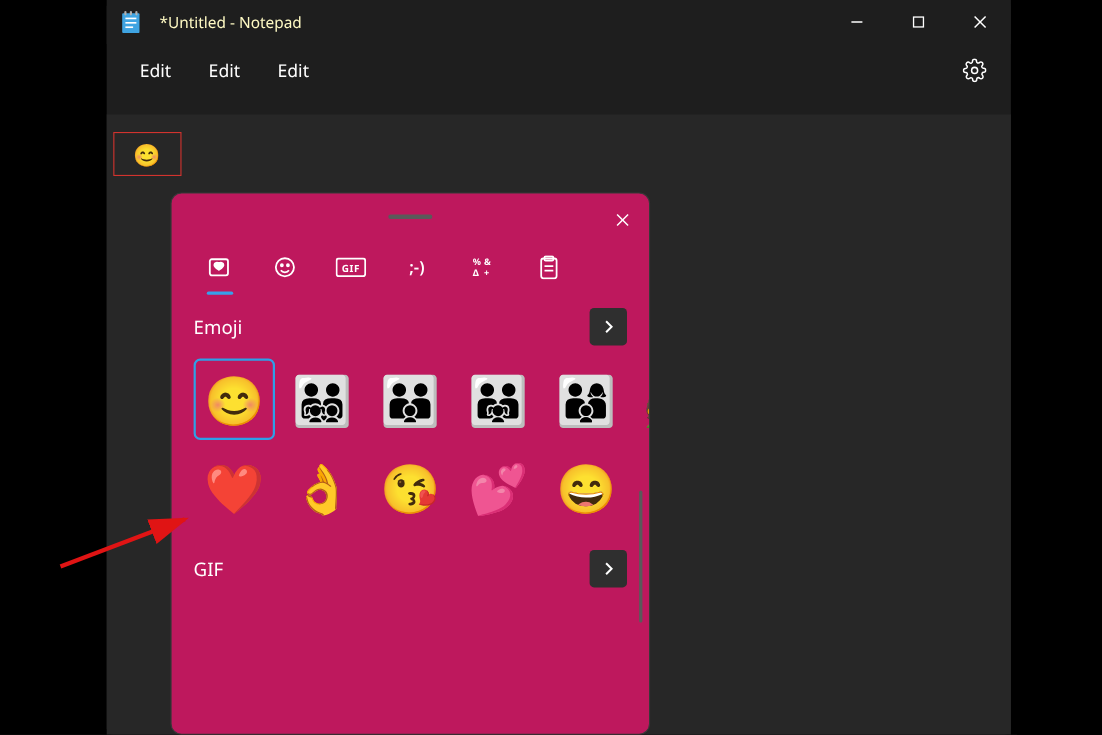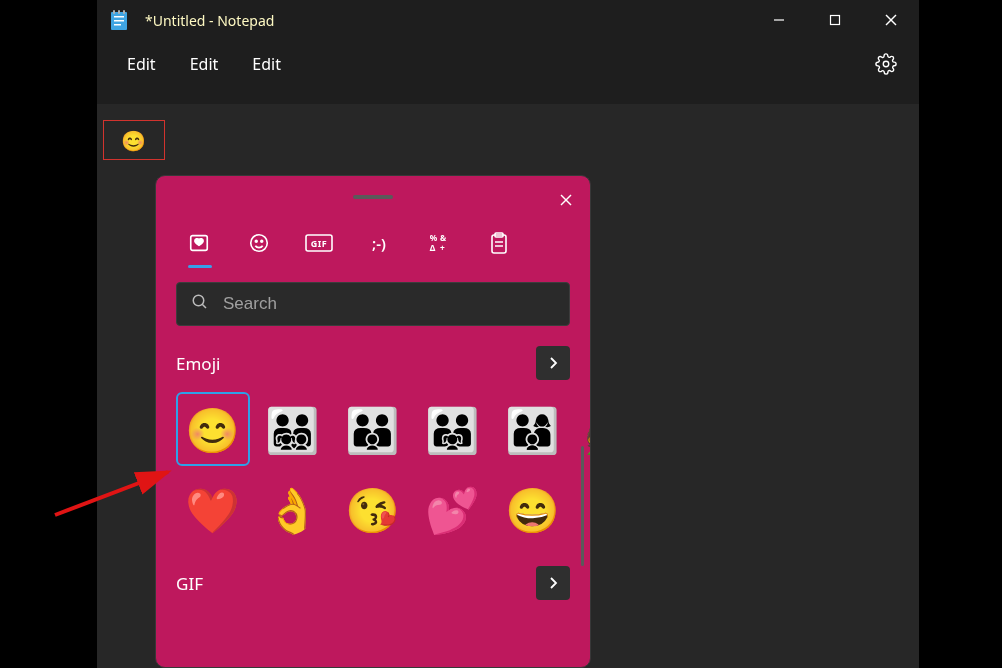--- a/index.html
+++ b/index.html
@@ -343,31 +343,20 @@
     <div class="panel-tab">
       <svg width="20" height="22" viewBox="0 0 20 22" fill="none" stroke="#fff" stroke-width="1.6">
         <rect x="3" y="3" width="14" height="18" rx="2"></rect>
         <rect x="6" y="1" width="8" height="4" rx="1"></rect>
         <line x1="6" y1="10" x2="14" y2="10"></line>
         <line x1="6" y1="14" x2="14" y2="14"></line>
       </svg>
     </div>
   </div>
 
-  <div class="search-row">
-    <div class="search-box">
-      <span>
-        <svg width="18" height="18" viewBox="0 0 24 24" fill="none" stroke="#bbb" stroke-width="2">
-          <circle cx="10" cy="10" r="7"></circle>
-          <line x1="20" y1="20" x2="15" y2="15"></line>
-        </svg>
-      </span>
-      <input class="search-input" type="text" placeholder="Search" style="">
-    </div>
-  </div>
 
   <div class="section">
     <div class="section-header">
       <div class="section-title">Emoji</div>
       <div class="section-more">
         <svg width="10" height="14" viewBox="0 0 10 14" fill="none" stroke="#fff" stroke-width="1.8">
             <path d="M3 2l5 5-5 5"></path>
           </svg>
       </div>
     </div>

